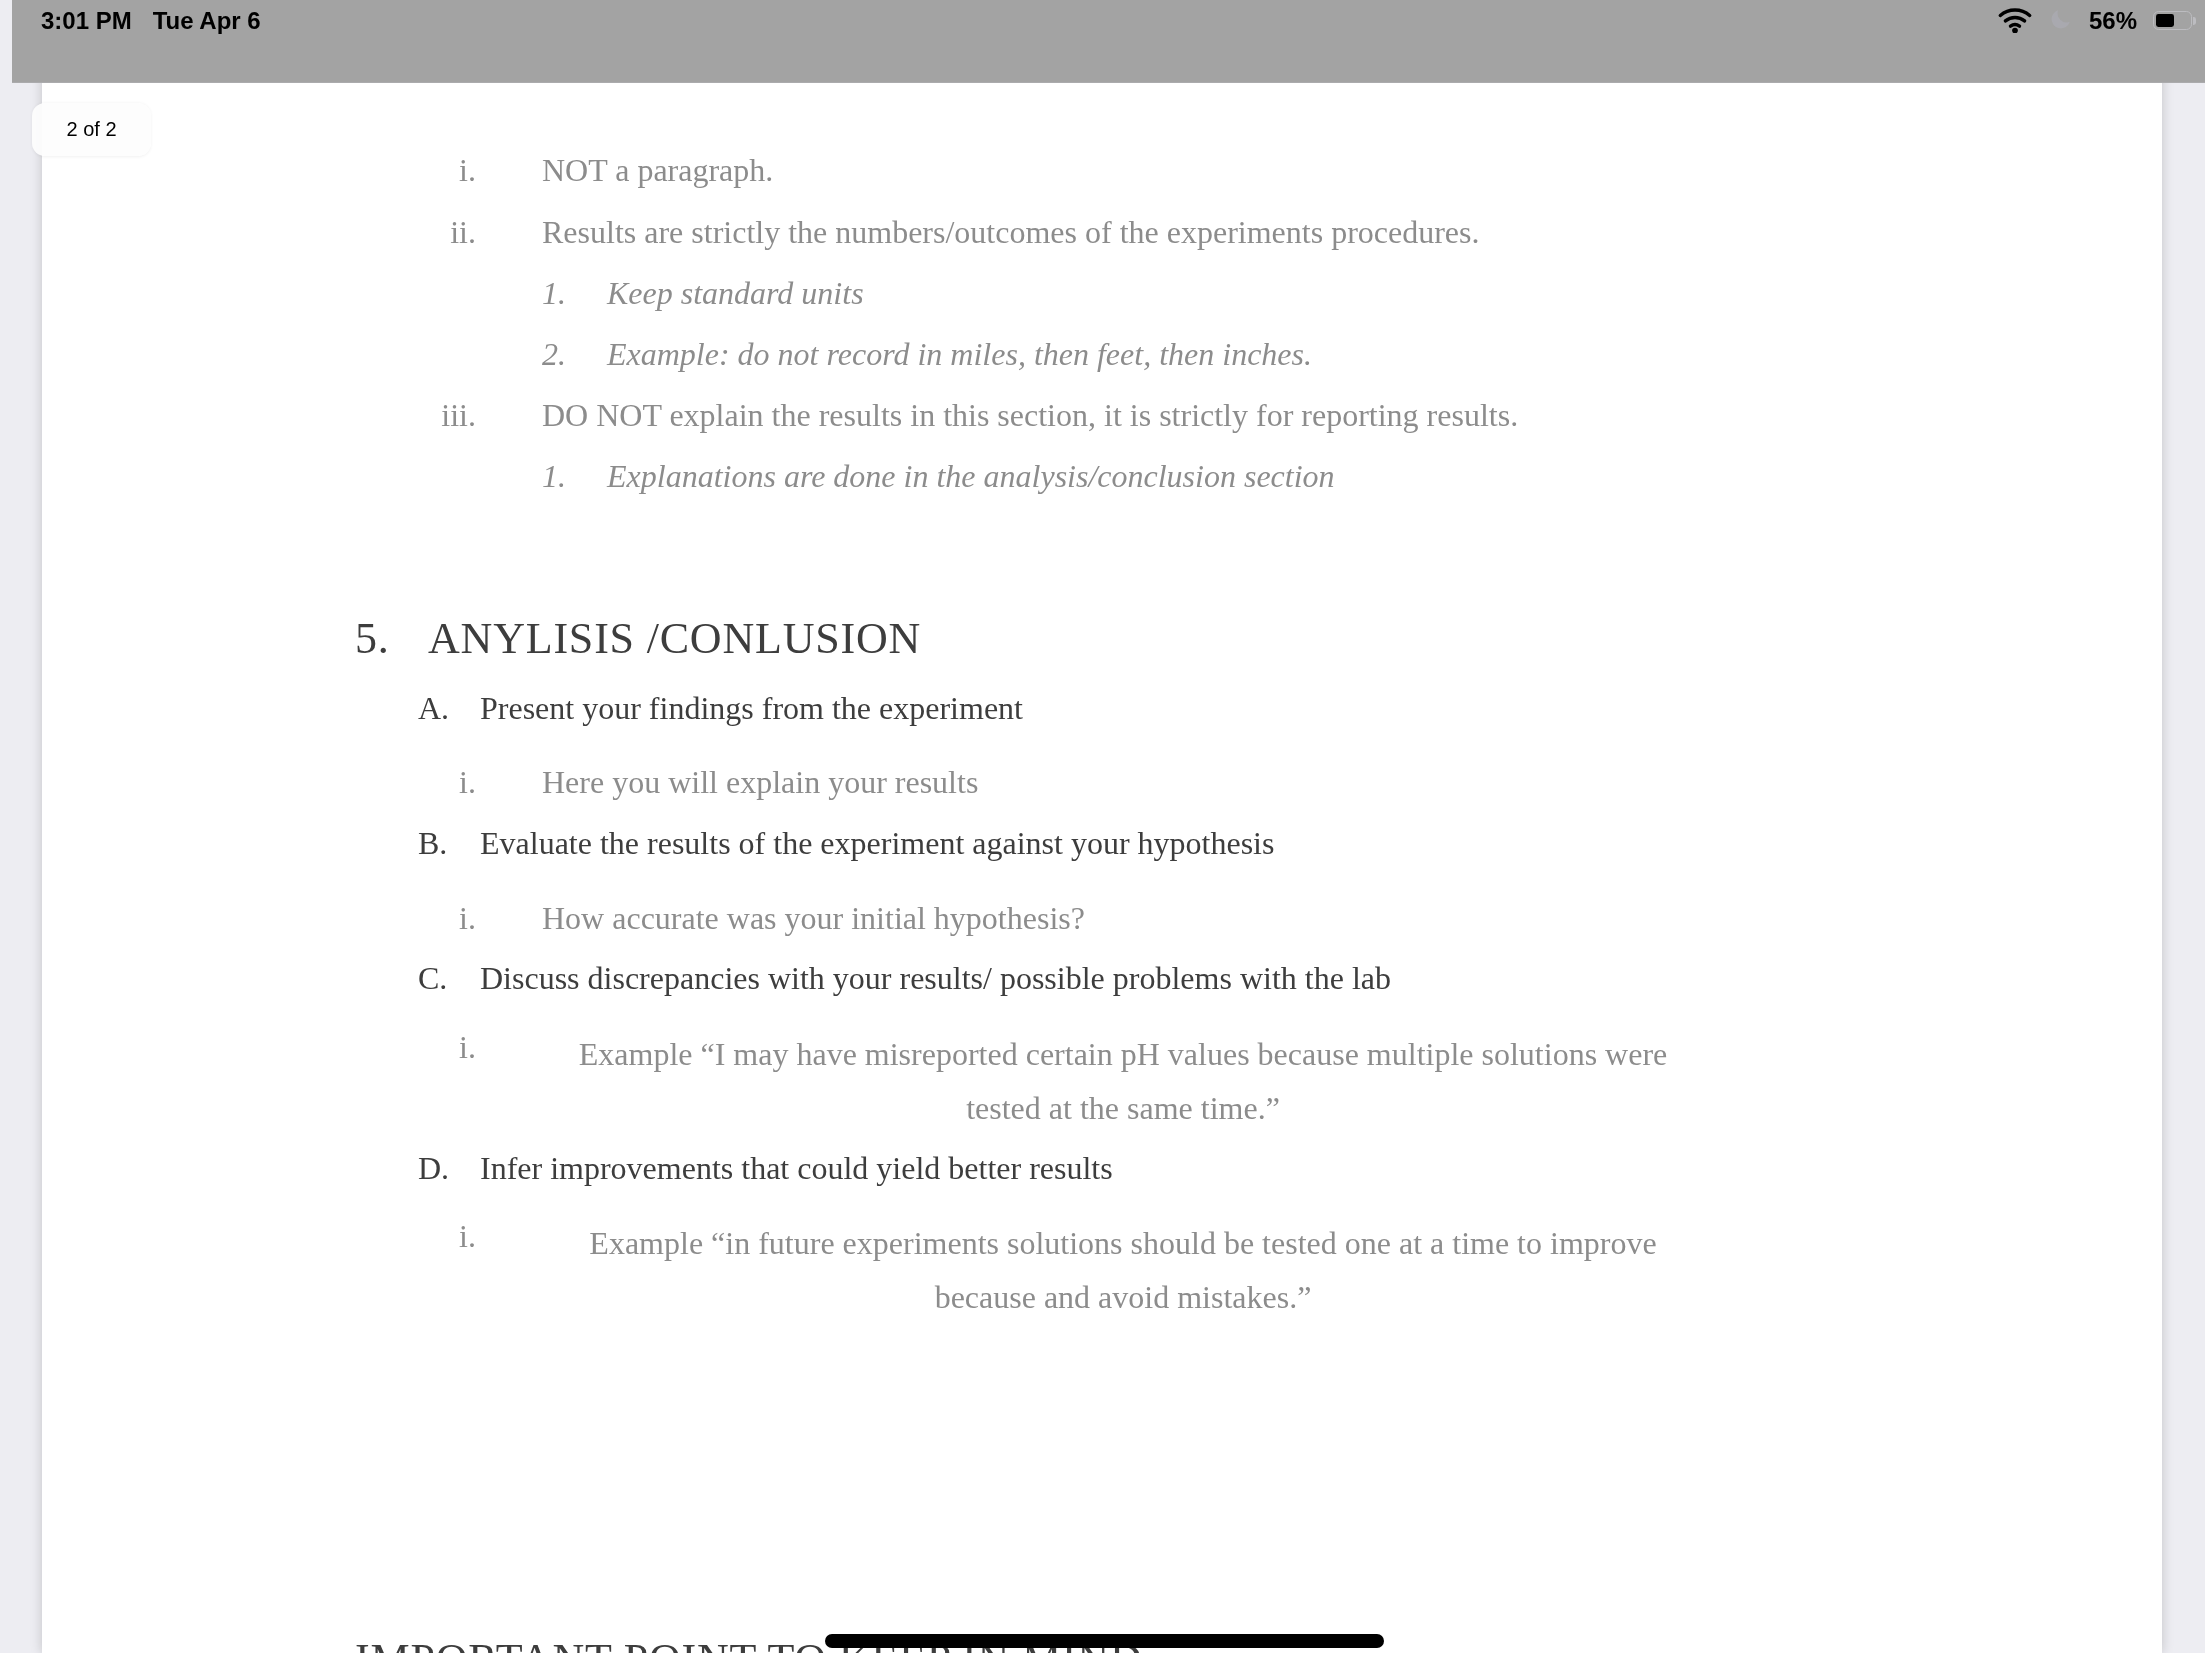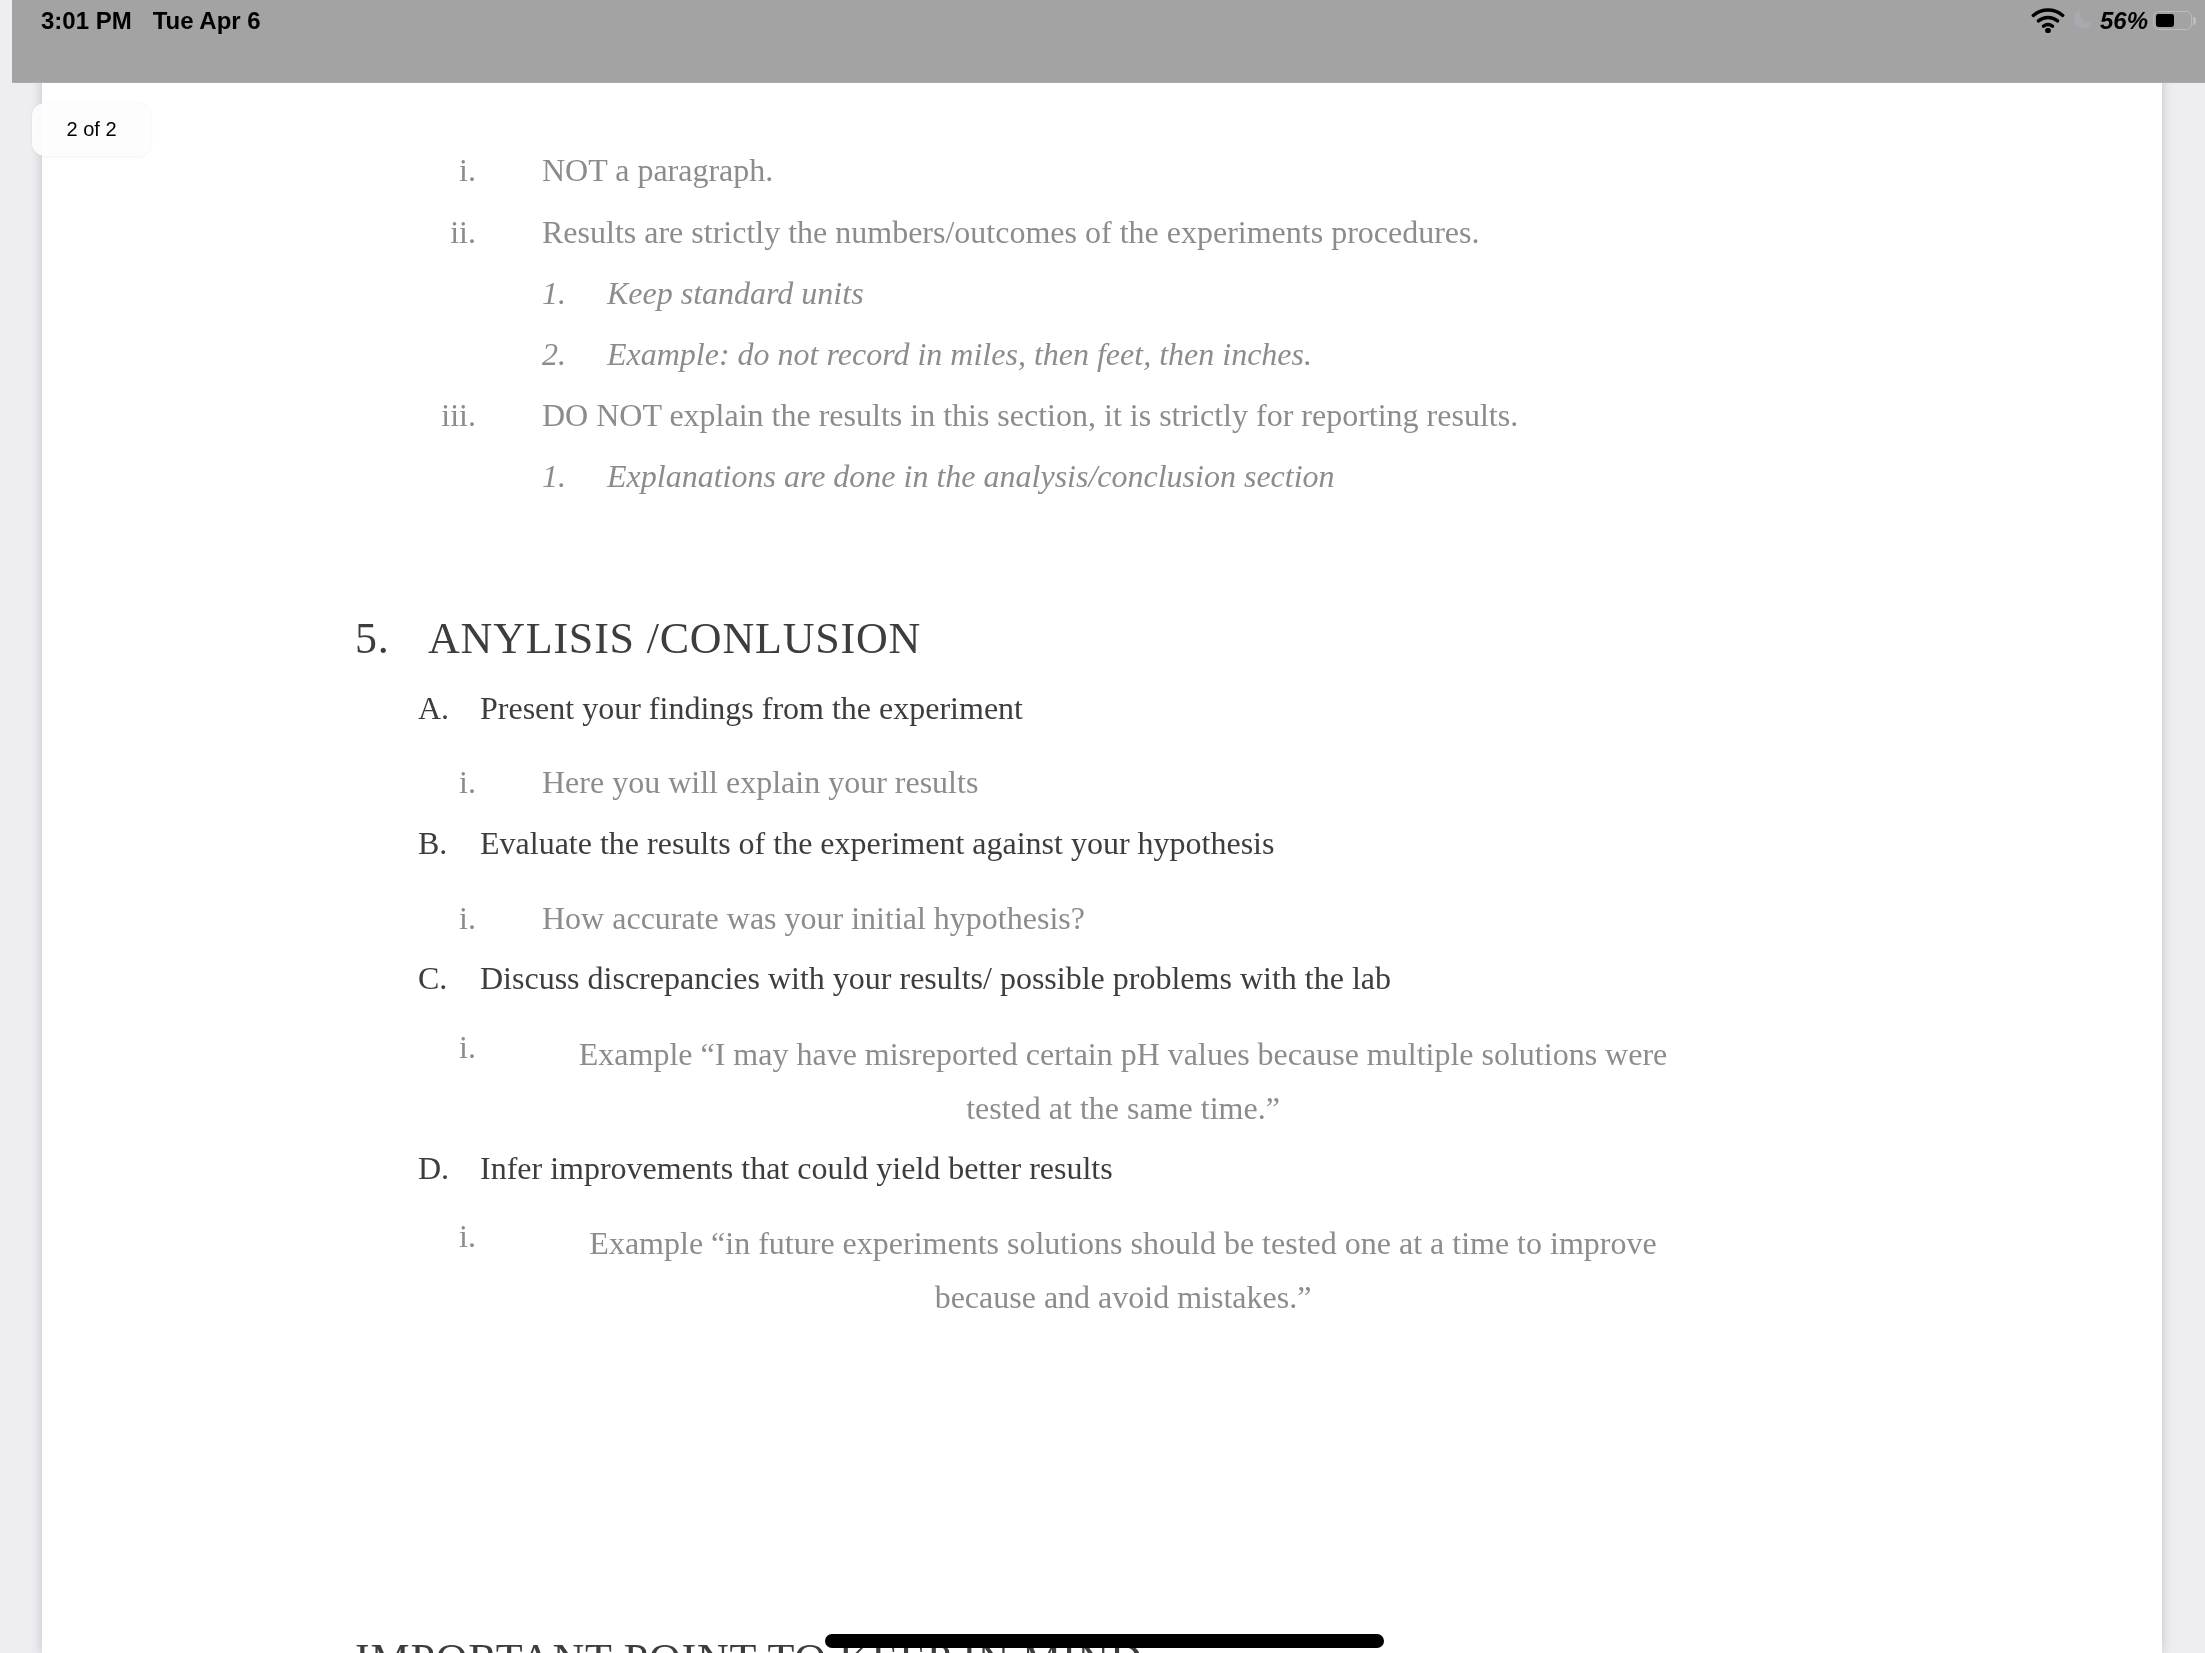--- a/index.html
+++ b/index.html
@@ -19,21 +19,21 @@
     box-sizing:border-box;
     z-index:30;
   }
   .status-left{
     position:absolute;left:29px;top:6.5px;
     font-size:24px;font-weight:600;color:#000;
     display:flex;gap:21px;align-items:center;
   }
   .status-right{
     position:absolute;right:21px;top:4.8px;height:32px;
-    display:flex;align-items:center;gap:5px;font-style:italic;
+    display:flex;align-items:center;gap:16px;
   }
   .battery-pct{font-size:24px;font-weight:600;color:#000;}
   .battery{
     position:relative;width:39px;height:19.4px;
     border:1.6px solid #bcbcc0;border-radius:5.7px;
     display:flex;align-items:center;padding:1.6px;box-sizing:border-box;
   }
   .battery-fill{height:13px;width:18.6px;background:#000;border-radius:2.4px;}
   .battery-nub{width:3.2px;height:8px;background:#bcbcc0;border-radius:0 2.4px 2.4px 0;margin-left:0.8px;}
   .url-row{

